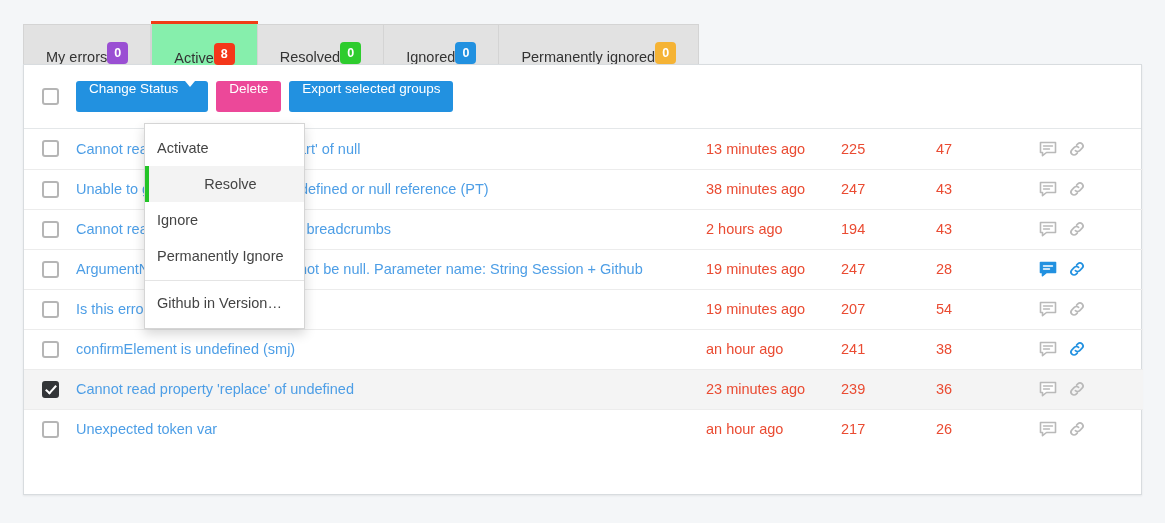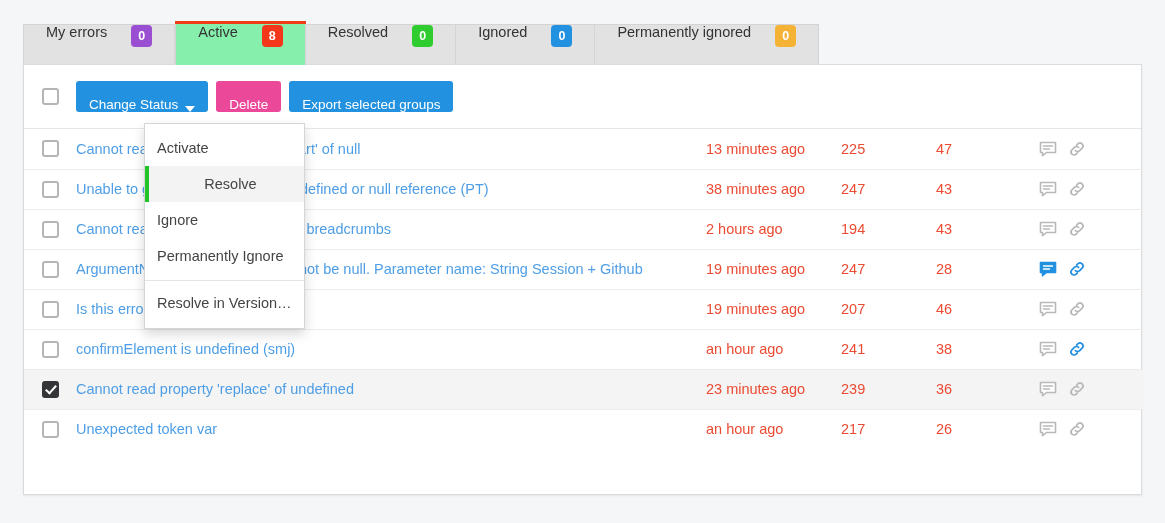--- a/index.html
+++ b/index.html
@@ -17,22 +17,22 @@
   .tabs {
     position: absolute;
     left: 23px; top: 22px;
     display: flex;
     align-items: flex-end;
     height: 42px;
   }
   .tab {
     position: relative;
     display: flex;
-    align-items: flex-start;
-    gap: 24px;
+    align-items: flex-end;
+    gap: 0;
     height: 40px;
     padding: 0 22px;
     background: #e2e2e2;
     border: 1px solid #d4d4d4;
     border-bottom: none;
     border-left: none;
     font-size: 14.5px;
     color: #333;
     cursor: pointer;
     white-space: nowrap;
@@ -122,21 +122,21 @@
   .btn {
     border: none;
     border-radius: 3px;
     color: #fff;
     font-size: 13.5px;
     font-family: "Liberation Sans", sans-serif;
     height: 31px;
     padding: 0 13px;
     cursor: pointer;
     display: inline-flex;
-    align-items: flex-end;
+    align-items: flex-start;
     gap: 7px;
     white-space: nowrap;
   }
   .btn-blue { background: #2291e0; }
   .btn-red  { background: #ec4899; }
   .btn + .btn { margin-left: 8px; }
   .caret {
     width: 0; height: 0;
     border-left: 5px solid transparent;
     border-right: 5px solid transparent;
@@ -272,21 +272,21 @@
         <span>Resolve</span>
       </div>
       <div class="menu-item">
         <span>Ignore</span>
       </div>
       <div class="menu-item">
         <span>Permanently Ignore</span>
       </div>
       <div class="menu-sep"></div>
       <div class="menu-item">
-        <span>Resolve in Version…</span>
+        <span>Github in Version…</span>
       </div>
     </div>
 
   <table class="errors">
     <tbody id="err-body">
         <tr>
           <td class="col-cb">
             <div style="display:flex;align-items:center;justify-content:center;">
               <div class="checkbox"></div>
             </div>
@@ -403,21 +403,21 @@
         </tr>
         <tr>
           <td class="col-cb">
             <div style="display:flex;align-items:center;justify-content:center;">
               <div class="checkbox"></div>
             </div>
           </td>
           <td class="col-title"><a class="err-link">Is this error worth investigation?</a></td>
           <td class="col-time cell-red cell-time">19 minutes ago</td>
           <td class="col-n1 cell-red">207</td>
-          <td class="col-n2 cell-red">46</td>
+          <td class="col-n2 cell-red">54</td>
           <td class="col-act">
             <div class="actions">
               <span class="icn">
                 <svg width="18" height="18" viewBox="0 0 18 18">
                   <path d="M1.5 2.5h15v10h-9l-4 3.2v-3.2h-2z" fill="#fff" stroke="#b9b9b9" stroke-width="1.6" stroke-linejoin="round"></path>
                   <path d="M4.5 6h9M4.5 9h6" stroke="#b9b9b9" stroke-width="1.4" stroke-linecap="round"></path>
                 </svg>
               </span>
               <span class="icn">
                 <svg width="18" height="18" viewBox="0 0 18 18">

